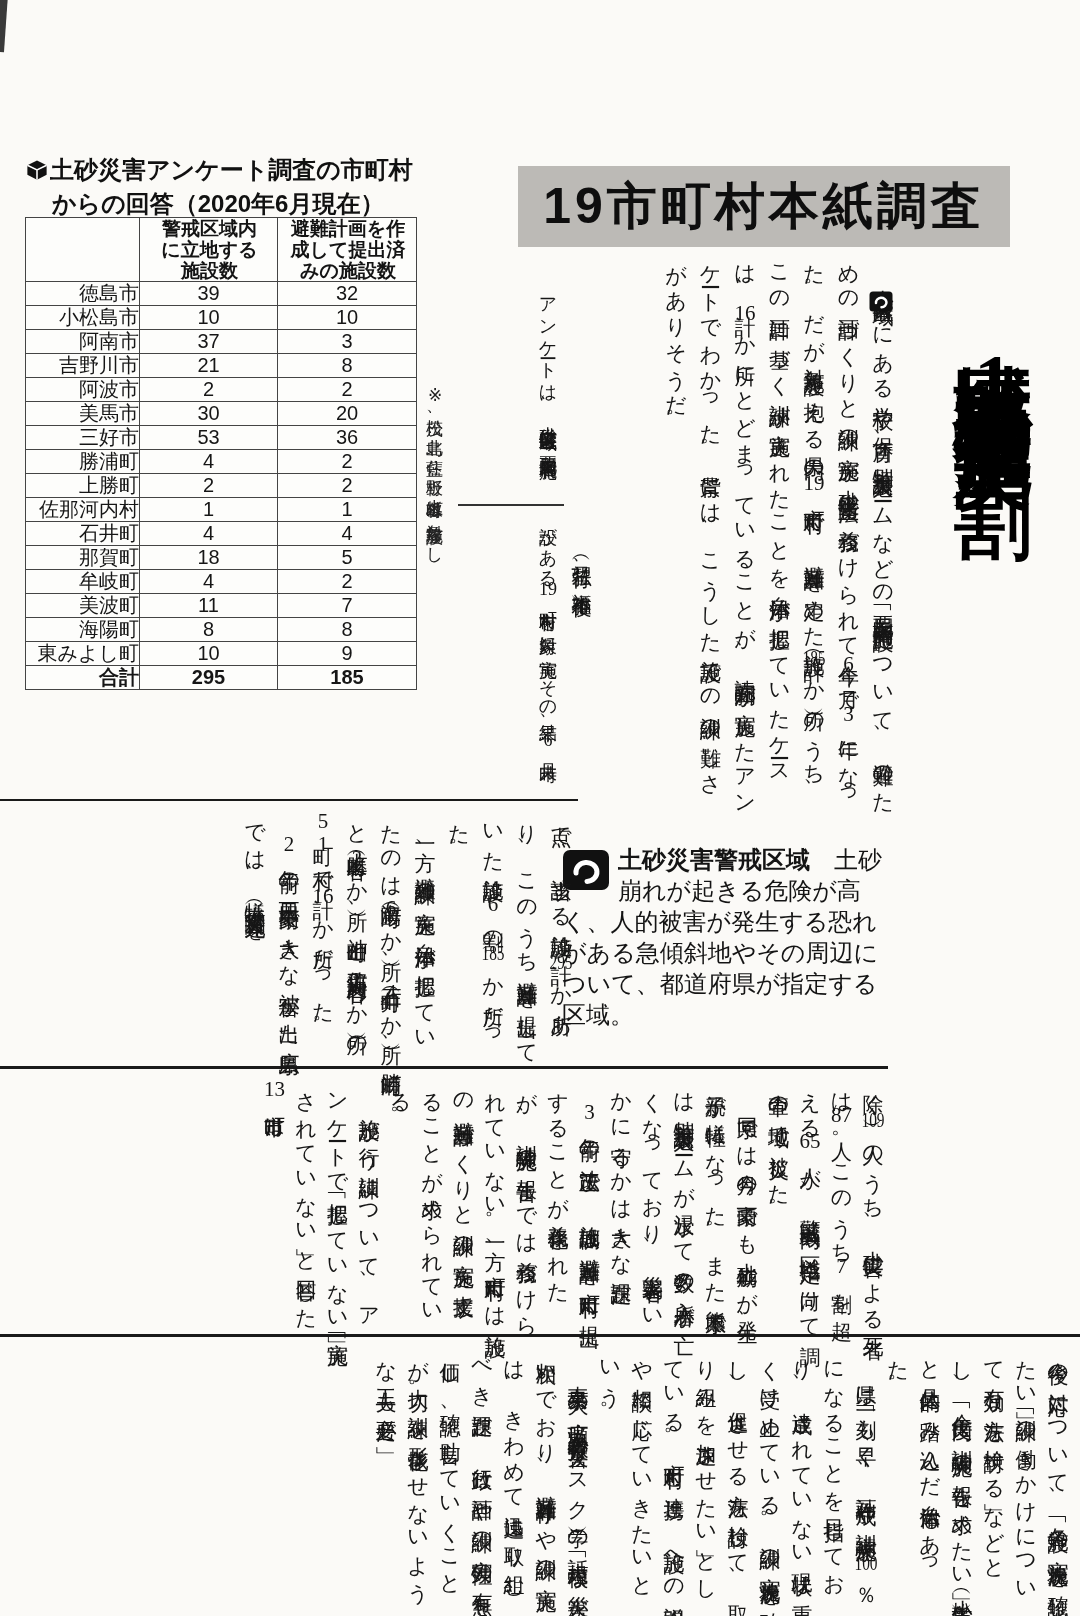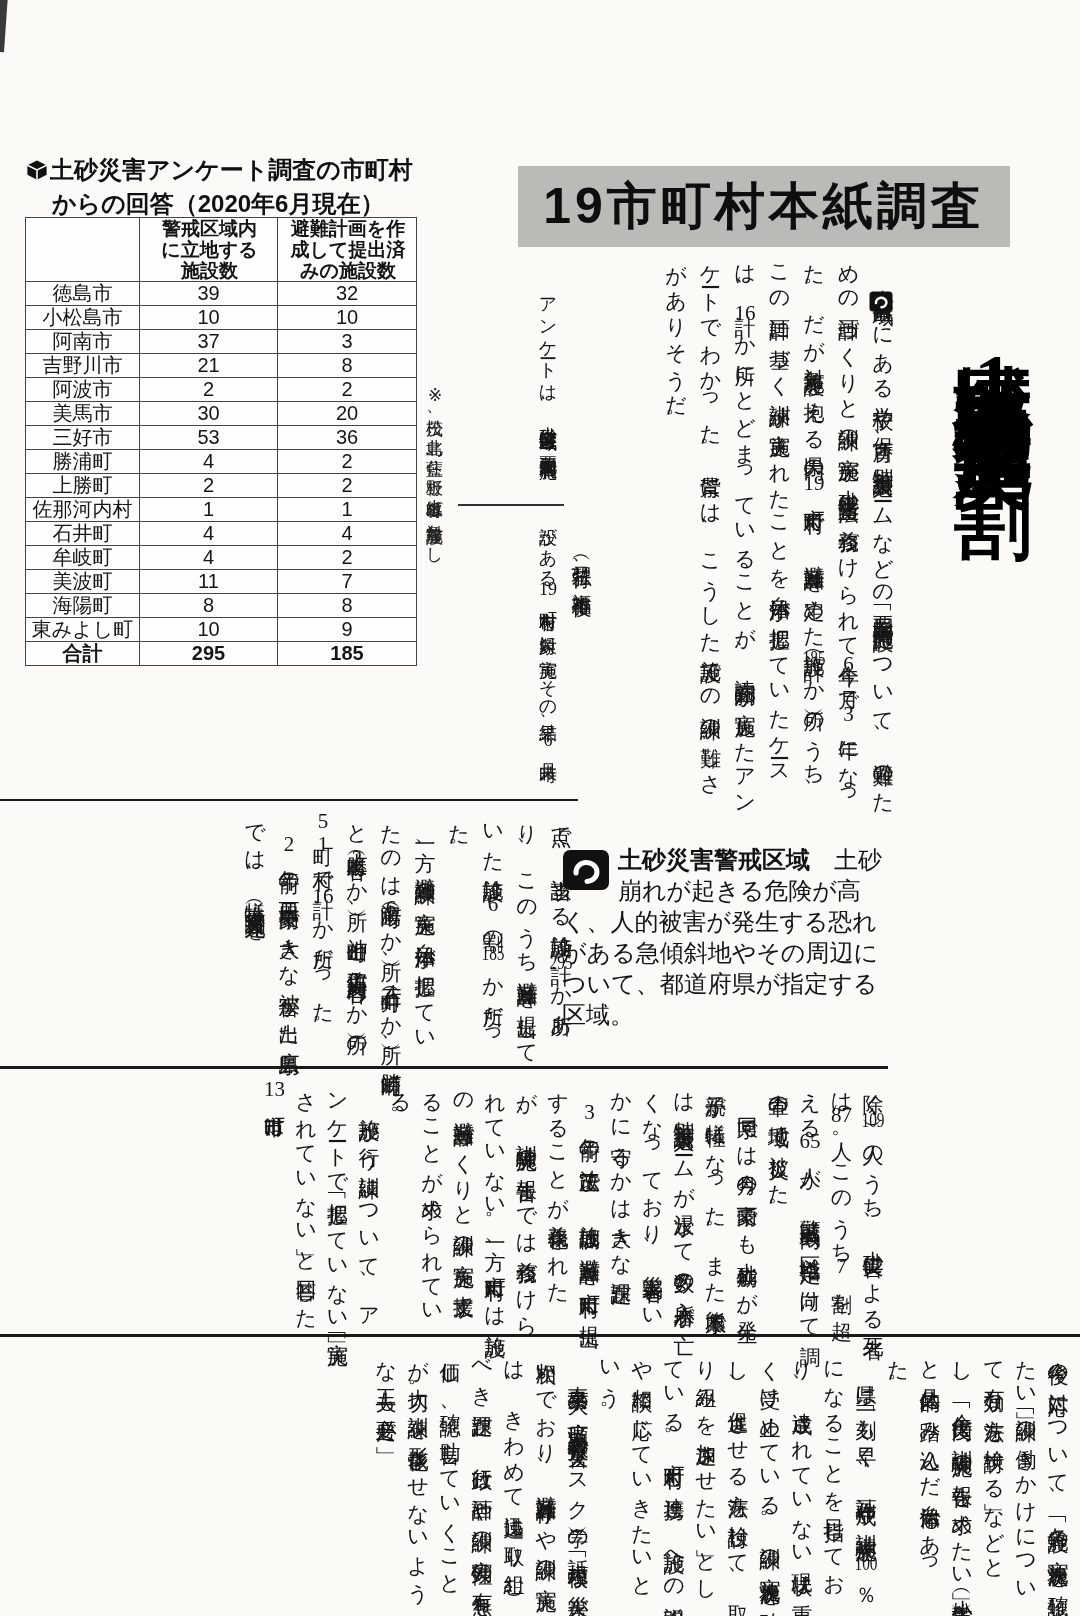--- a/index.html
+++ b/index.html
@@ -36,21 +36,21 @@
     border:1.5px solid #444; text-align:center; vertical-align:middle; padding:0;
   }
   table.survey col.c-name{width:114px;}
   table.survey col.c-v1{width:138px;}
   table.survey col.c-v2{width:139px;}
   table.survey th{
     height:63px; font-size:19px; line-height:21px; font-weight:600;
     white-space:pre-line; text-align:center; padding-left:2px;
   }
   table.survey td{height:23px; font-size:20px; line-height:23px; color:#161616;}
-  table.survey td.name{font-size:20px; letter-spacing:0px;}
+  table.survey td.name{font-size:20px; letter-spacing:0px;text-align:right;}
   table.survey tr.total td{font-weight:600;}
   
   .v-note{
     position:absolute; left:424px; top:385px; height:440px; width:22px;
     writing-mode:vertical-rl; font-family:"Liberation Sans","DejaVu Sans",sans-serif;
     font-size:17px; letter-spacing:1px; color:#222;
   }
   
   .banner{
     position:absolute; left:470px; top:166px; width:492px; height:81px;
@@ -186,20 +186,25 @@
           <td class="name">佐那河内村</td>
           <td>1</td>
           <td>1</td>
         </tr>
         <tr>
           <td class="name">石井町</td>
           <td>4</td>
           <td>4</td>
         </tr>
         <tr>
+          <td class="name">那賀町</td>
+          <td>18</td>
+          <td>5</td>
+        </tr>
+        <tr>
           <td class="name">牟岐町</td>
           <td>4</td>
           <td>2</td>
         </tr>
         <tr>
           <td class="name">美波町</td>
           <td>11</td>
           <td>7</td>
         </tr>
         <tr>

